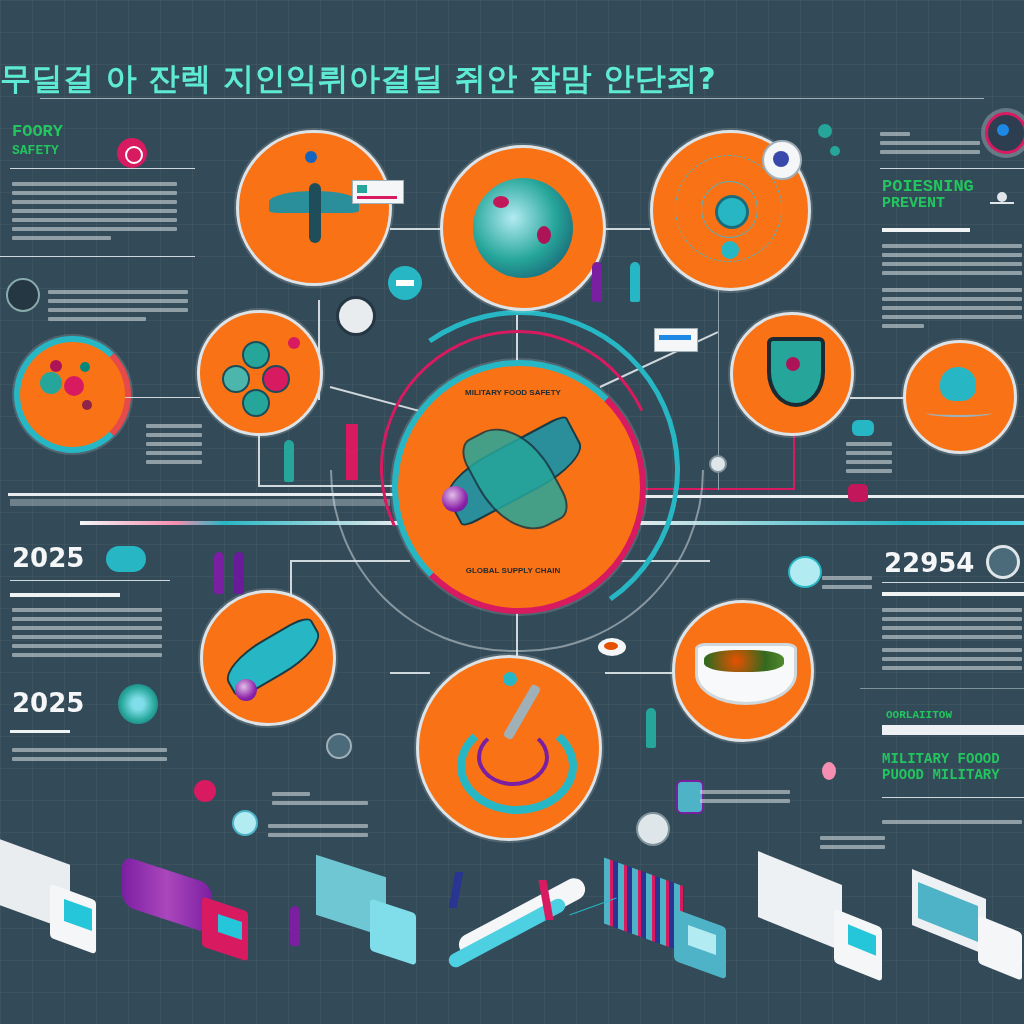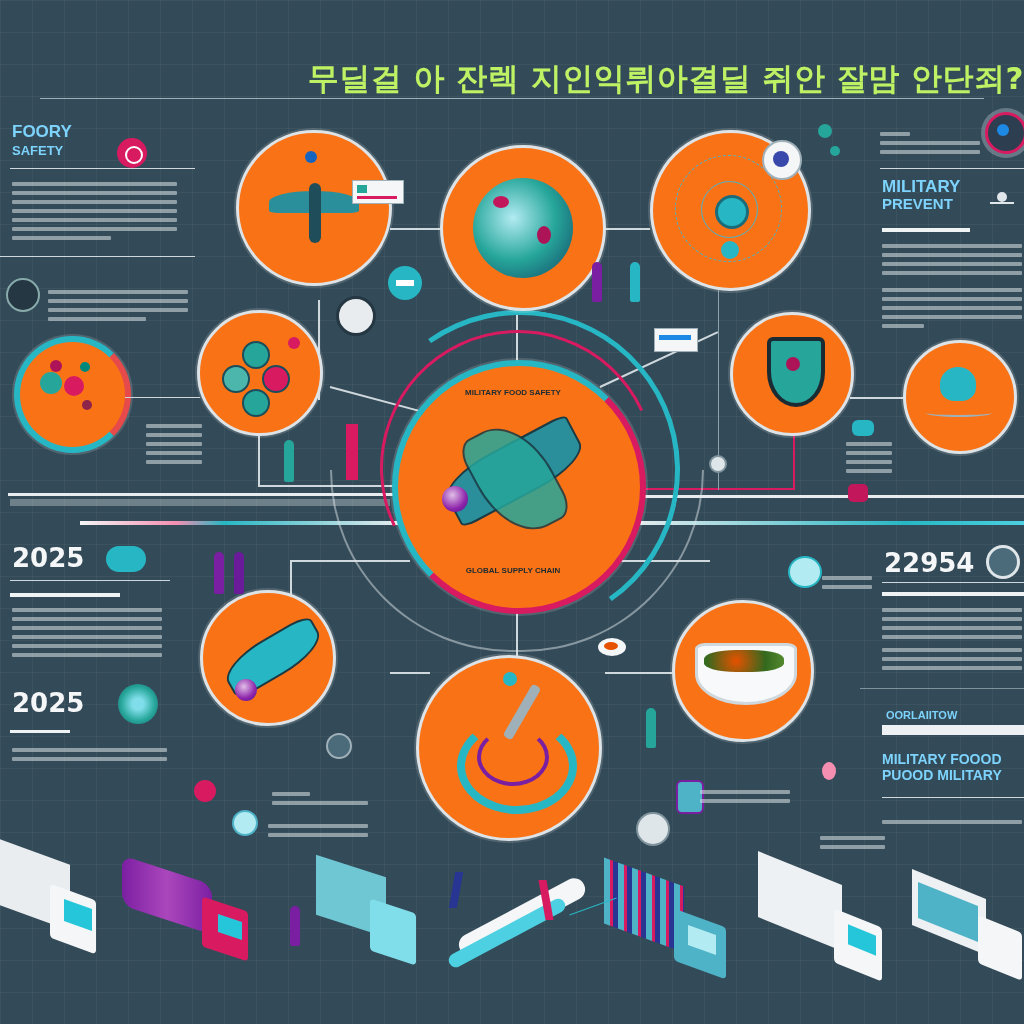--- a/index.html
+++ b/index.html
@@ -1,22 +1,22 @@
 <!DOCTYPE html>
 <html><head>
 <meta charset="utf-8">
 <style>
   html,body{margin:0;padding:0;}
   body{width:1024px;height:1024px;overflow:hidden;background:#334a58;font-family:"Liberation Sans",sans-serif;position:relative;color:#fff;}
   .grid{position:absolute;inset:0;background-image:linear-gradient(rgba(255,255,255,0.045) 1px,transparent 1px),linear-gradient(90deg,rgba(255,255,255,0.045) 1px,transparent 1px);background-size:32px 32px;}
   .abs{position:absolute;}
-  .title{left:0;width:1024px;top:58px;text-align:right;font-size:31px;font-weight:bold;letter-spacing:0.5px;color:#bef264;font-family:"DejaVu Sans",sans-serif;}
+  .title{left:0;width:1024px;top:58px;text-align:left;font-size:31px;font-weight:bold;letter-spacing:0.5px;color:#5eead4;font-family:"DejaVu Sans",sans-serif;}
   .hline{position:absolute;height:2px;background:#cfd8dc;}
   .vline{position:absolute;width:2px;background:#cfd8dc;}
-  .label-big{font-weight:bold;color:#7dd3fc;font-family:Liberation Sans, sans-serif;line-height:1.05;}
+  .label-big{font-weight:bold;color:#22c55e;font-family:Liberation Mono, monospace;line-height:1.05;}
   .textblock{position:absolute;}
   .textblock i{display:block;height:4px;background:rgba(220,228,232,0.55);margin:0 0 5px 0;border-radius:1px;}
   .circle{position:absolute;border-radius:50%;background:#f97316;border:3px solid #dde3e6;box-shadow:0 0 0 2px rgba(255,255,255,0.15);overflow:hidden;}
   .person{position:absolute;width:10px;border-radius:5px 5px 2px 2px;}
   .badge{position:absolute;border-radius:50%;}
   .veh{position:absolute;}
   .year{font-size:26px;font-weight:bold;font-family:"DejaVu Sans",sans-serif;color:#f4f6f7;}
 </style>
 </head>
 <body>
@@ -95,21 +95,21 @@
 
 <div class="badge" style="left:985px;top:112px;width:36px;height:36px;background:#2c3e50;border:3px solid #d81b60;box-shadow:0 0 0 4px rgba(200,210,220,0.35);">
   <div style="position:absolute;left:9px;top:9px;width:12px;height:12px;background:#1e88e5;border-radius:50%;"></div>
 </div>
 <div class="textblock" style="left:880px;top:132px;width:100px;">
     <i style="width:30%"></i>
     <i></i>
     <i></i>
   </div>
 <div class="hline" style="left:880px;top:168px;width:144px;height:1px;"></div>
-<div class="abs label-big" style="left:882px;top:178px;font-size:17px;">MILITARY</div>
+<div class="abs label-big" style="left:882px;top:178px;font-size:17px;">POIESNING</div>
 <div class="abs label-big" style="left:882px;top:196px;font-size:15px;">PREVENT</div>
 <div class="abs" style="left:990px;top:192px;width:24px;height:18px;">
   <div style="position:absolute;left:7px;top:0;width:10px;height:10px;border-radius:50%;background:#e0e6ea;"></div>
   <div style="position:absolute;left:0;top:10px;width:24px;height:2px;background:#e0e6ea;"></div>
 </div>
 <div class="hline" style="left:882px;top:228px;width:88px;height:4px;background:#f0f3f4;"></div>
 <div class="textblock" style="left:882px;top:244px;width:140px;">
     <i></i>
     <i></i>
     <i></i>

